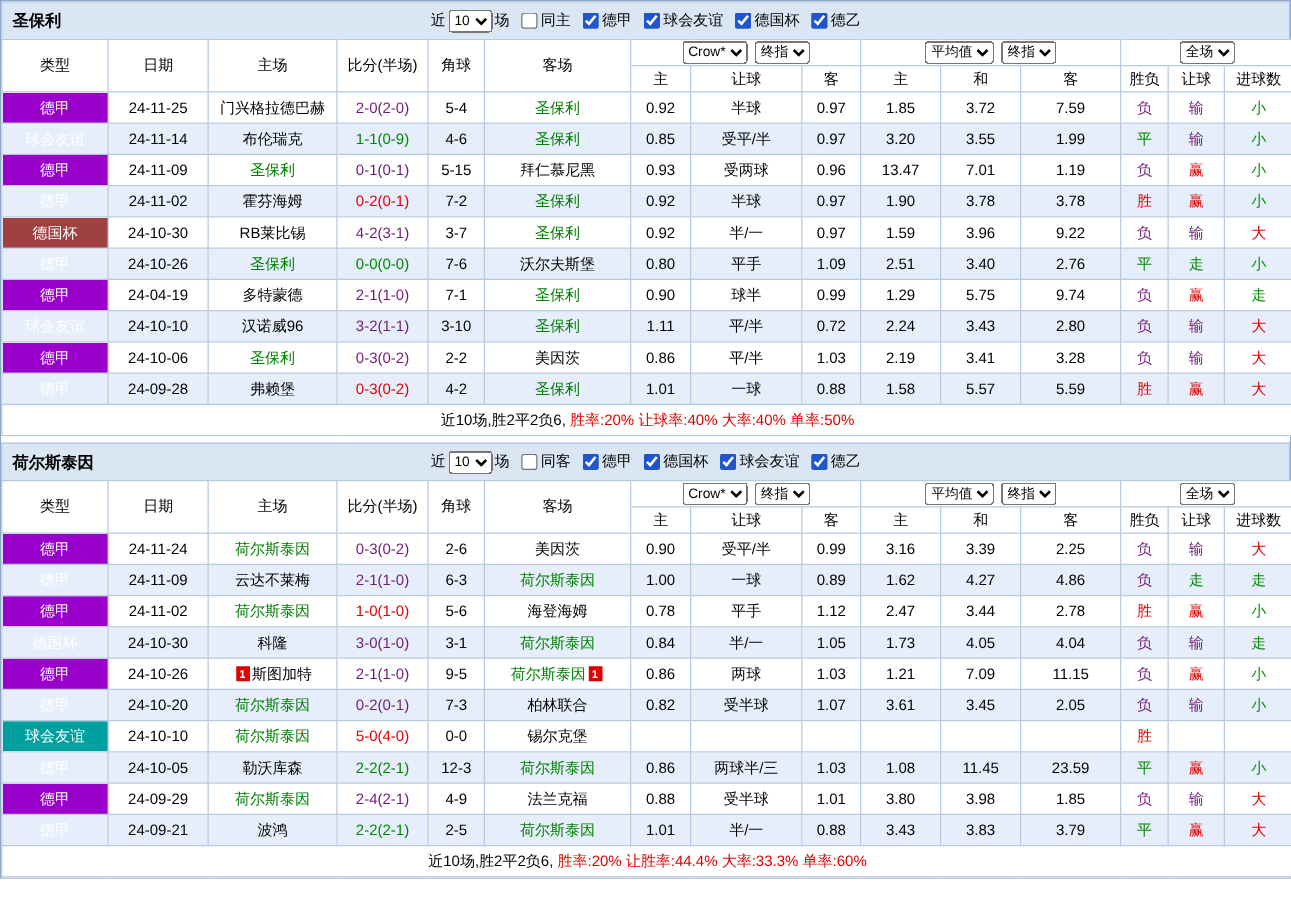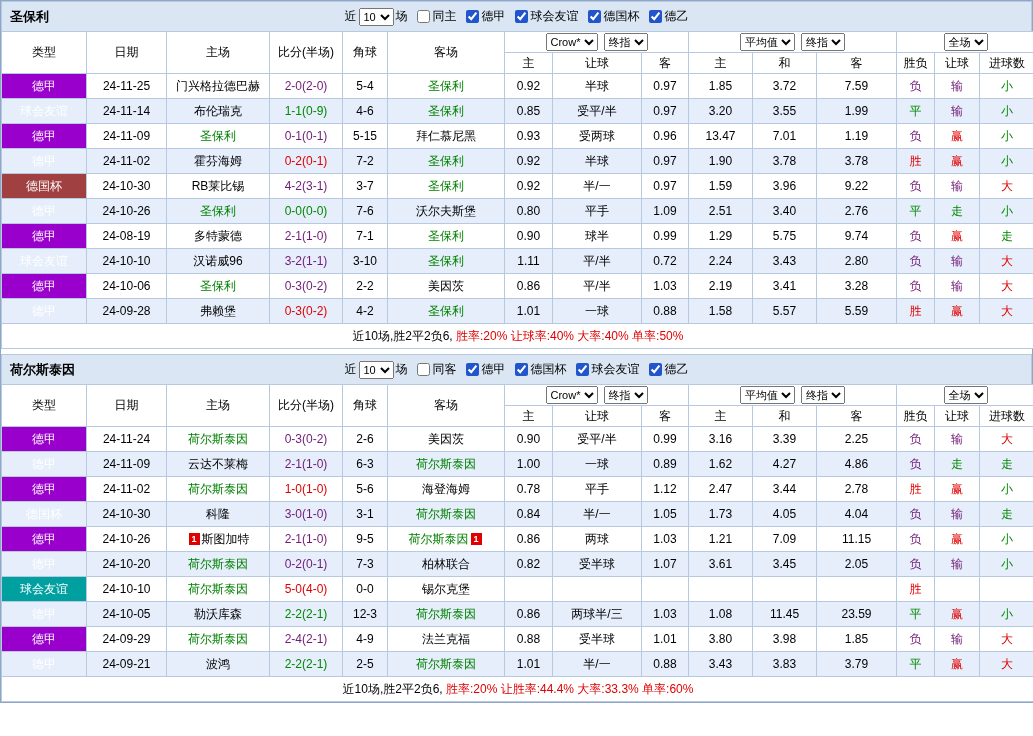--- a/index.html
+++ b/index.html
@@ -211,21 +211,21 @@
             <td>1.09</td>
             <td>2.51</td>
             <td>3.40</td>
             <td>2.76</td>
             <td class="c-green">平</td>
             <td class="c-green">走</td>
             <td class="c-green">小</td>
           </tr>
           <tr class="">
             <td class="lg lg-bundesliga">德甲</td>
-            <td>24-08-19</td>
+            <td>24-04-19</td>
             <td><span class="">多特蒙德</span></td>
             <td class="c-blue">2-1(1-0)</td>
             <td>7-1</td>
             <td><span class="team-feat">圣保利</span></td>
             <td>0.90</td>
             <td>球半</td>
             <td>0.99</td>
             <td>1.29</td>
             <td>5.75</td>
             <td>9.74</td>

